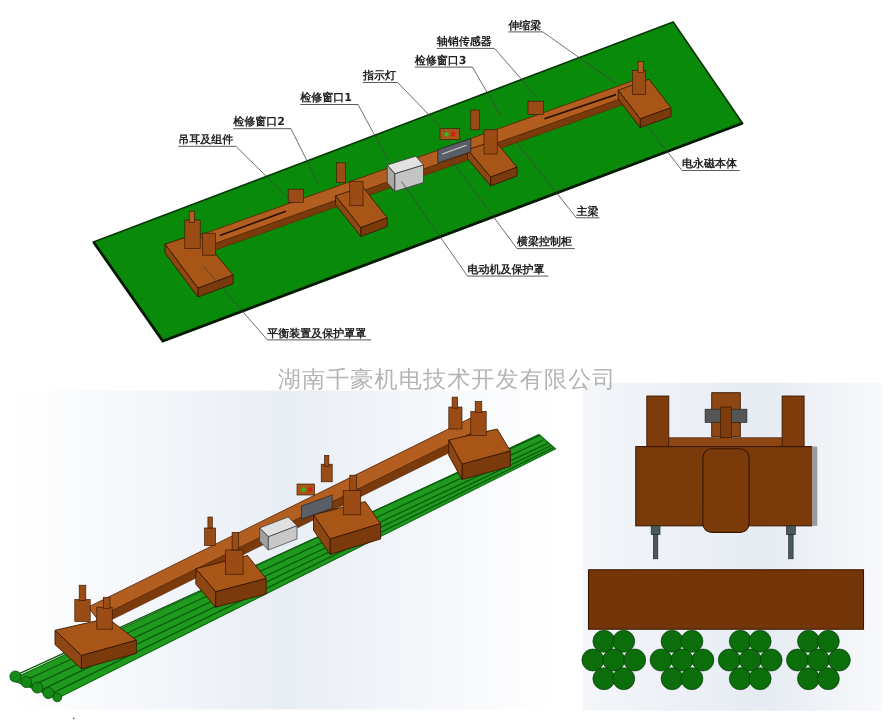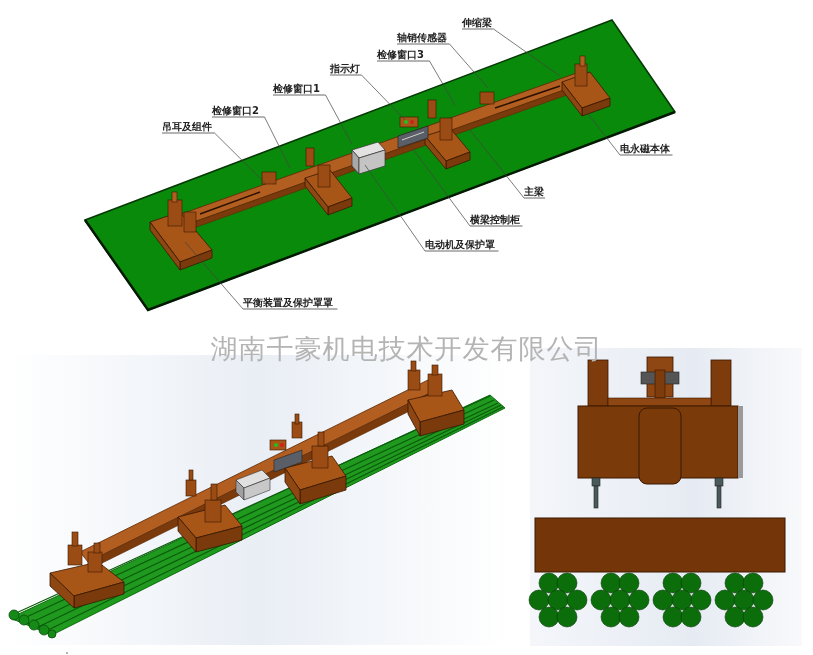--- a/index.html
+++ b/index.html
@@ -1,19 +1,19 @@
 <!DOCTYPE html>
 <html><head>
 <meta charset="utf-8">
 <style>
   html,body{margin:0;padding:0;background:#ffffff;}
   body{width:813px;height:655px;position:relative;overflow:hidden;font-family:"DejaVu Sans",sans-serif;}
   svg{position:absolute;left:0;top:0;}
   .lbl{font-family:"DejaVu Sans",sans-serif;font-size:10px;font-weight:bold;fill:#222;}
-  .wm{position:absolute;left:0;top:331px;width:813px;text-align:center;font-family:"DejaVu Serif",serif;font-size:27px;color:#b4b4b4;letter-spacing:1px;}
+  .wm{position:absolute;left:0;top:331px;width:813px;text-align:center;font-family:"DejaVu Serif",serif;font-size:21px;color:#b4b4b4;letter-spacing:1px;}
 </style>
 </head>
 <body>
 
 <svg width="813" height="655" viewBox="0 0 813 655">
   <defs>
     <linearGradient id="bgL" x1="0" y1="0" x2="1" y2="0">
       <stop offset="0" stop-color="#ffffff"></stop>
       <stop offset="0.5" stop-color="#e9eef5"></stop>
       <stop offset="1" stop-color="#ffffff"></stop>

